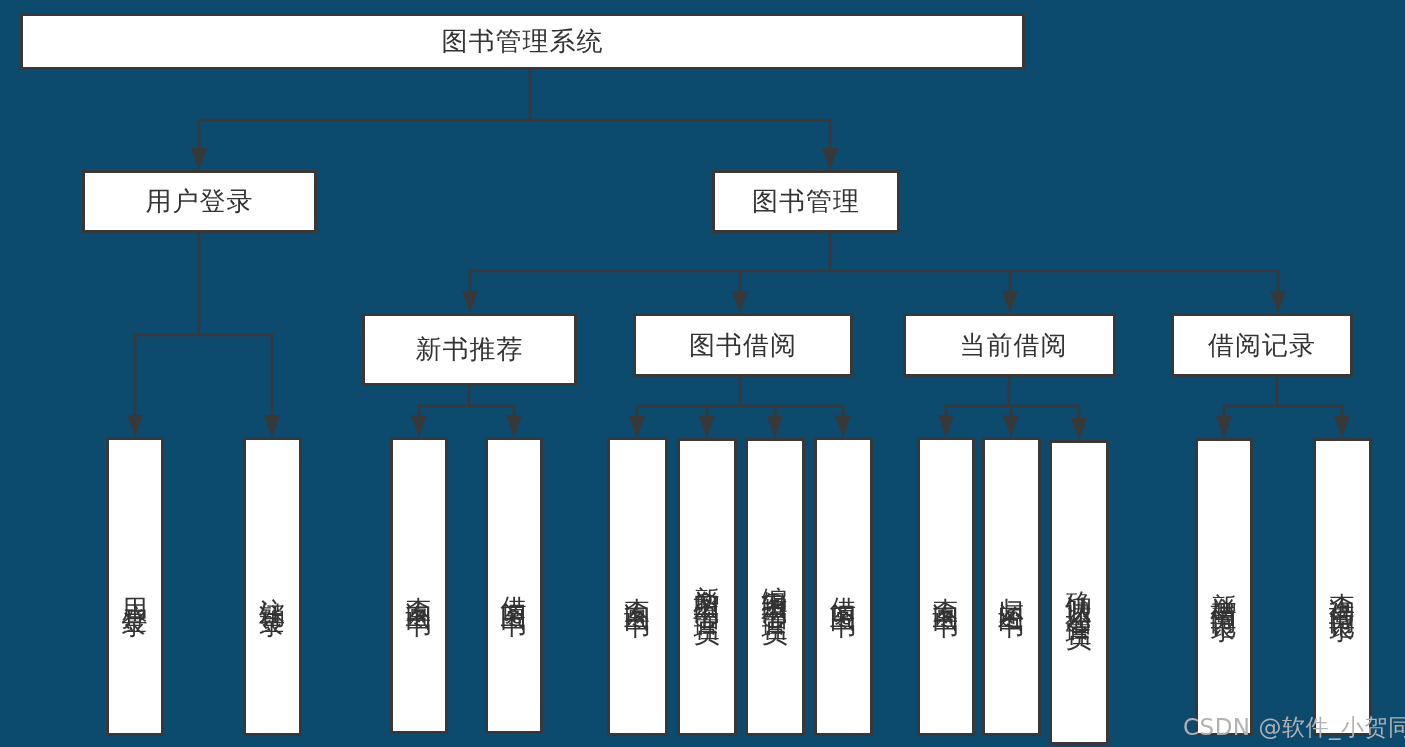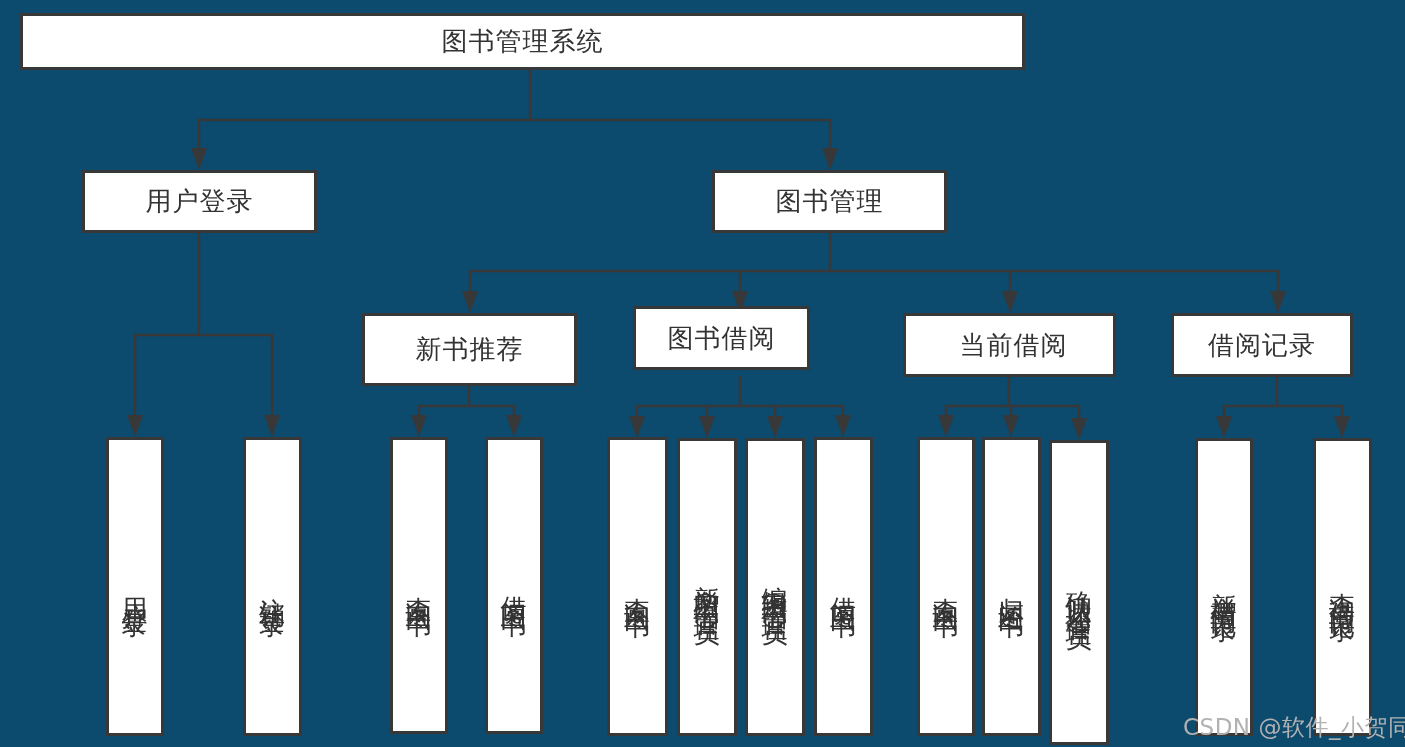--- a/index.html
+++ b/index.html
@@ -97,28 +97,28 @@
     </g>
   </svg>
 
   <div class="node h" style="left:20px; top:13px; width:1005px; height:57px;">
     <span>图书管理系统</span>
   </div>
 
   <div class="node h" style="left:82px; top:170px; width:235px; height:63px;">
     <span>用户登录</span>
   </div>
-  <div class="node h" style="left:712px; top:170px; width:235px; height:63px;">
+  <div class="node h" style="left:712px; top:170px; width:188px; height:63px;">
     <span>图书管理</span>
   </div>
 
   <div class="node h" style="left:362px; top:313px; width:215px; height:73px;">
     <span>新书推荐</span>
   </div>
-  <div class="node h" style="left:633px; top:306px; width:177px; height:64px;">
+  <div class="node h" style="left:633px; top:313px; width:220px; height:64px;">
     <span>图书借阅</span>
   </div>
   <div class="node h" style="left:903px; top:313px; width:213px; height:64px;padding-left:8px;">
     <span>当前借阅</span>
   </div>
   <div class="node h" style="left:1171px; top:313px; width:182px; height:64px;font-family:Liberation Mono, monospace;">
     <span>借阅记录</span>
   </div>
 
   <div class="node v" style="left:106px; top:437px; width:58px; height:299px;">

